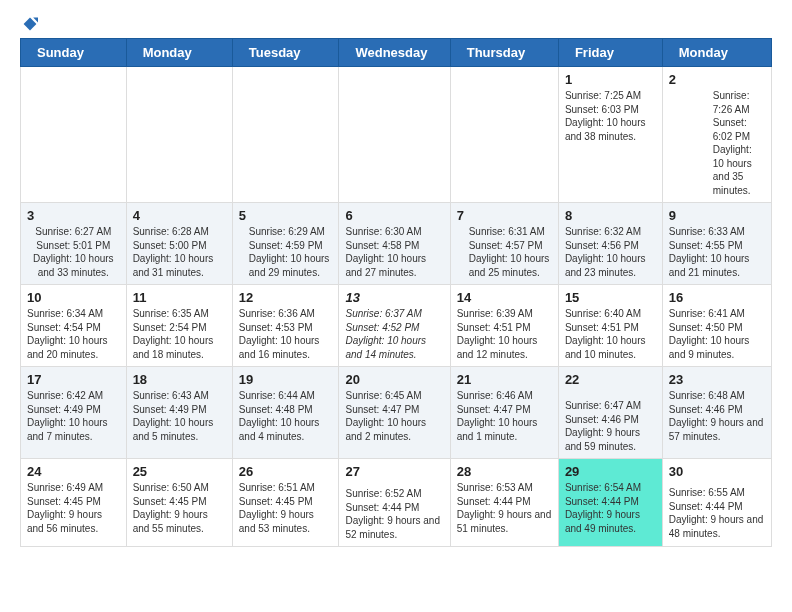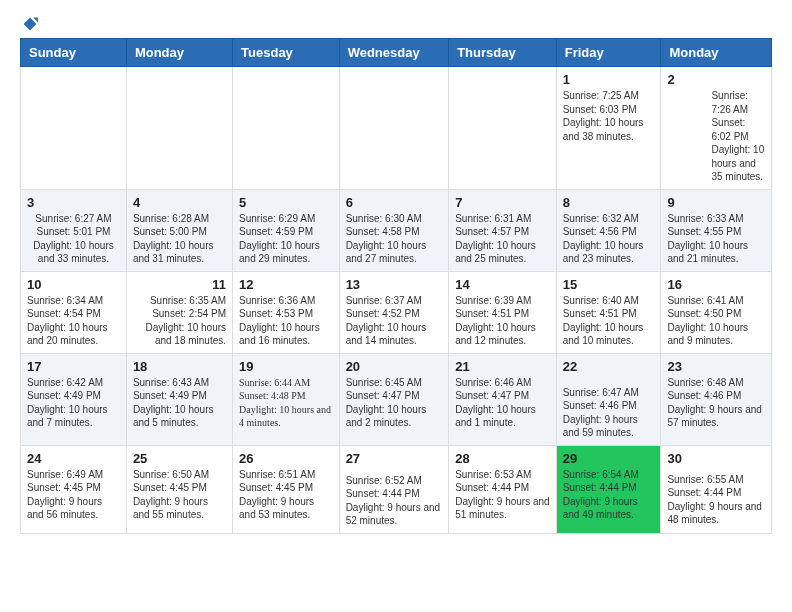--- a/index.html
+++ b/index.html
@@ -58,21 +58,21 @@
     }
     .calendar {
       width: 100%;
       border-collapse: collapse;
       border: 1px solid #ccc;
     }
     .calendar th {
       background-color: #2a6db5;
       color: #fff;
       text-align: left;
-      padding: 6px 8px;
+      padding: 6px 16px;
       font-size: 13px;
       font-weight: bold;
       border: 1px solid #1a5a9a;
     }
     .calendar td {
       vertical-align: top;
       padding: 5px 6px;
       border: 1px solid #ddd;
       width: 113px;
       min-height: 85px;
@@ -164,33 +164,33 @@
 Daylight: 10 hours and 33 minutes.</div>
           </td>
           <td style="background: rgb(240, 244, 248);">
             <div class="day-number">4</div>
             <div class="day-info" style="white-space: pre-line;">Sunrise: 6:28 AM
 Sunset: 5:00 PM
 Daylight: 10 hours and 31 minutes.</div>
           </td>
           <td style="background: rgb(240, 244, 248);">
             <div class="day-number">5</div>
-            <div class="day-info" style="white-space: pre-line;">Sunrise: 6:29 AM
+            <div class="day-info" style="white-space: pre-line; margin-left: 10px;">Sunrise: 6:29 AM
 Sunset: 4:59 PM
 Daylight: 10 hours and 29 minutes.</div>
           </td>
           <td style="background: rgb(240, 244, 248);">
             <div class="day-number">6</div>
             <div class="day-info" style="white-space: pre-line;">Sunrise: 6:30 AM
 Sunset: 4:58 PM
 Daylight: 10 hours and 27 minutes.</div>
           </td>
           <td style="background: rgb(240, 244, 248);">
             <div class="day-number">7</div>
-            <div class="day-info" style="white-space: pre-line;">Sunrise: 6:31 AM
+            <div class="day-info" style="white-space: pre-line; margin-left: 12px;">Sunrise: 6:31 AM
 Sunset: 4:57 PM
 Daylight: 10 hours and 25 minutes.</div>
           </td>
           <td style="background: rgb(240, 244, 248);">
             <div class="day-number">8</div>
             <div class="day-info" style="white-space: pre-line;">Sunrise: 6:32 AM
 Sunset: 4:56 PM
 Daylight: 10 hours and 23 minutes.</div>
           </td>
           <td style="background: rgb(240, 244, 248);">
@@ -200,33 +200,33 @@
 Daylight: 10 hours and 21 minutes.</div>
           </td>
         </tr>
         <tr>
           <td style="background: rgb(255, 255, 255);">
             <div class="day-number">10</div>
             <div class="day-info" style="white-space: pre-line;">Sunrise: 6:34 AM
 Sunset: 4:54 PM
 Daylight: 10 hours and 20 minutes.</div>
           </td>
-          <td style="background: rgb(255, 255, 255); text-align: right;">
+          <td style="background: rgb(255, 255, 255);">
             <div class="day-number">11</div>
             <div class="day-info" style="white-space: pre-line;">Sunrise: 6:35 AM
 Sunset: 2:54 PM
 Daylight: 10 hours and 18 minutes.</div>
           </td>
           <td style="background: rgb(255, 255, 255);">
             <div class="day-number">12</div>
             <div class="day-info" style="white-space: pre-line;">Sunrise: 6:36 AM
 Sunset: 4:53 PM
 Daylight: 10 hours and 16 minutes.</div>
           </td>
-          <td style="background: rgb(255, 255, 255);">
+          <td style="background: rgb(255, 255, 255); font-style: italic;">
             <div class="day-number">13</div>
             <div class="day-info" style="white-space: pre-line;">Sunrise: 6:37 AM
 Sunset: 4:52 PM
 Daylight: 10 hours and 14 minutes.</div>
           </td>
           <td style="background: rgb(255, 255, 255);">
             <div class="day-number">14</div>
             <div class="day-info" style="white-space: pre-line;">Sunrise: 6:39 AM
 Sunset: 4:51 PM
 Daylight: 10 hours and 12 minutes.</div>
@@ -252,21 +252,21 @@
 Daylight: 10 hours and 7 minutes.</div>
           </td>
           <td style="background: rgb(240, 244, 248);">
             <div class="day-number">18</div>
             <div class="day-info" style="white-space: pre-line;">Sunrise: 6:43 AM
 Sunset: 4:49 PM
 Daylight: 10 hours and 5 minutes.</div>
           </td>
           <td style="background: rgb(240, 244, 248);">
             <div class="day-number">19</div>
-            <div class="day-info" style="white-space: pre-line; font-family: Liberation Serif, serif;">Sunrise: 6:44 AM
+            <div class="day-info" style="white-space: pre-line;">Sunrise: 6:44 AM
 Sunset: 4:48 PM
 Daylight: 10 hours and 4 minutes.</div>
           </td>
           <td style="background: rgb(240, 244, 248);">
             <div class="day-number">20</div>
             <div class="day-info" style="white-space: pre-line;">Sunrise: 6:45 AM
 Sunset: 4:47 PM
 Daylight: 10 hours and 2 minutes.</div>
           </td>
           <td style="background: rgb(240, 244, 248);">
@@ -312,21 +312,21 @@
             <div class="day-info" style="white-space: pre-line; margin-top: 8px;">Sunrise: 6:52 AM
 Sunset: 4:44 PM
 Daylight: 9 hours and 52 minutes.</div>
           </td>
           <td style="background: rgb(255, 255, 255);">
             <div class="day-number">28</div>
             <div class="day-info" style="white-space: pre-line;">Sunrise: 6:53 AM
 Sunset: 4:44 PM
 Daylight: 9 hours and 51 minutes.</div>
           </td>
-          <td style="background: #22c55e;">
+          <td style="background: #5eead4;">
             <div class="day-number">29</div>
             <div class="day-info" style="white-space: pre-line;">Sunrise: 6:54 AM
 Sunset: 4:44 PM
 Daylight: 9 hours and 49 minutes.</div>
           </td>
           <td style="background: rgb(255, 255, 255);">
             <div class="day-number">30</div>
             <div class="day-info" style="white-space: pre-line; margin-top: 7px;">Sunrise: 6:55 AM
 Sunset: 4:44 PM
 Daylight: 9 hours and 48 minutes.</div>

